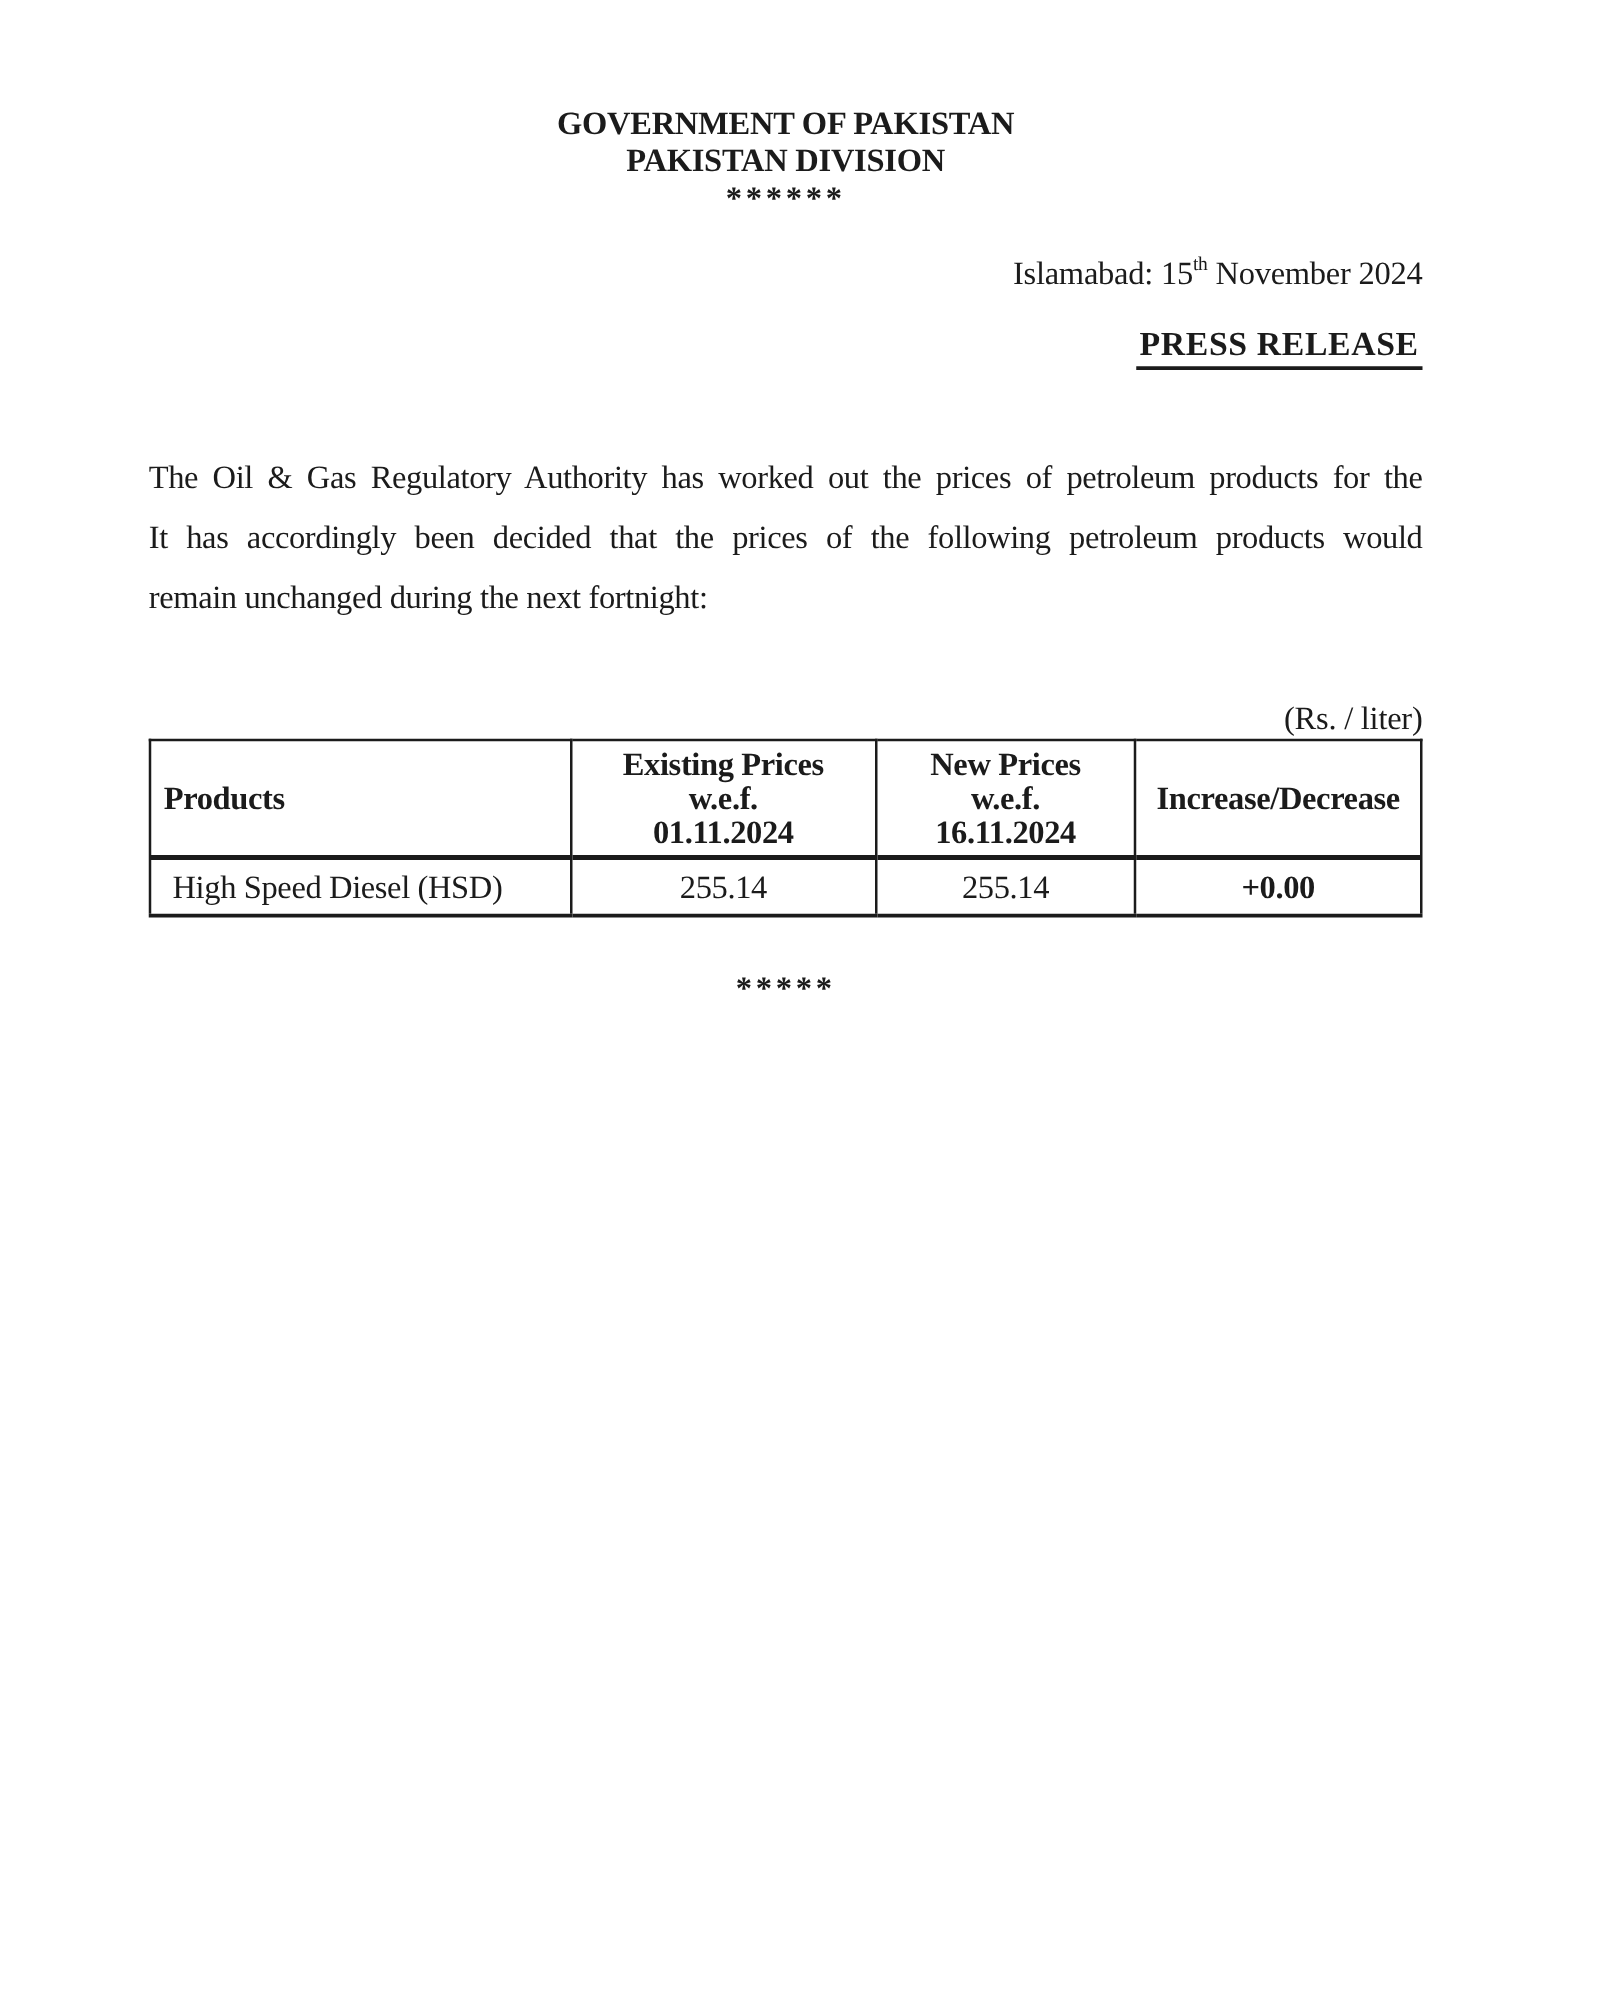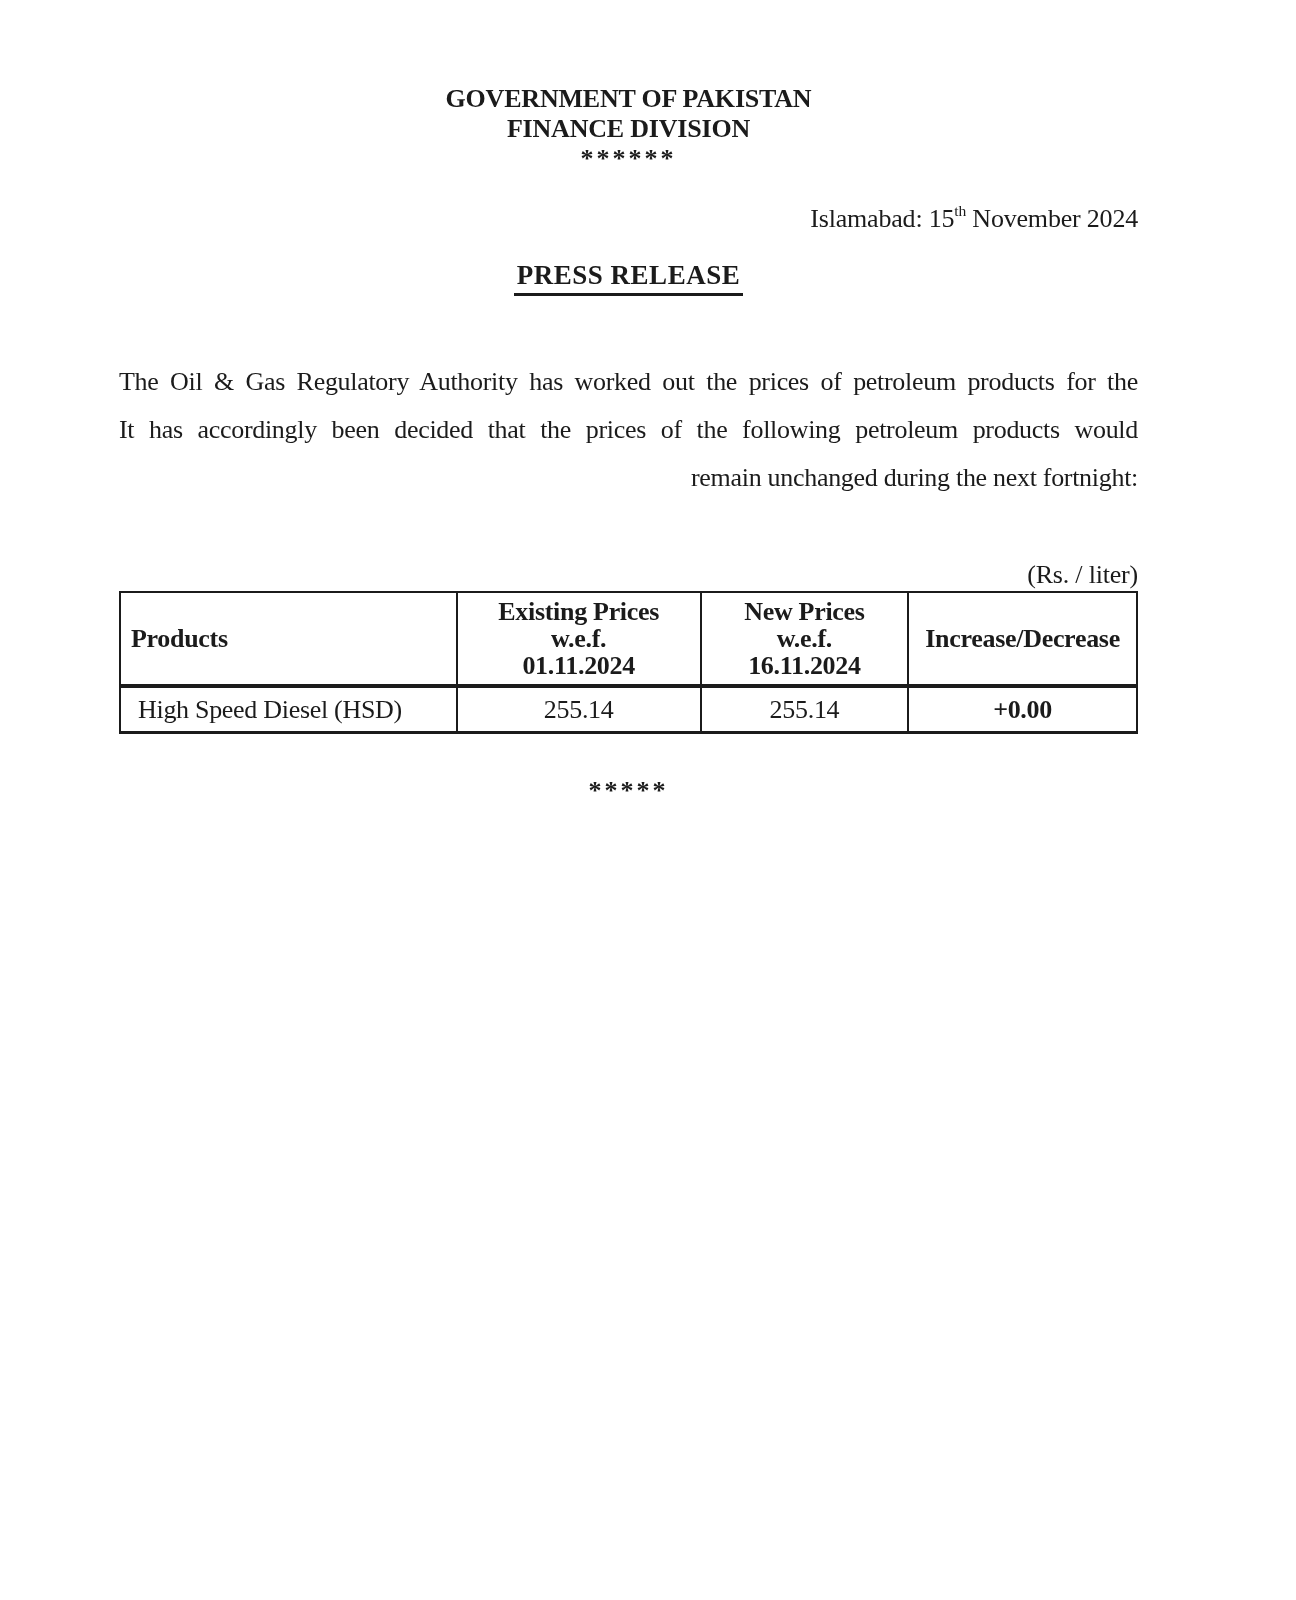--- a/index.html
+++ b/index.html
@@ -34,38 +34,37 @@
     line-height: 30px;
   }
   .dateline sup {
     font-size: 60%;
     position: relative;
     top: -0.1em;
     vertical-align: super;
     line-height: 0;
   }
   .heading-wrap {
-    text-align: center;
+    text-align: right;
     margin-top: 26px;
   }
   .press-heading {
     display: inline-block;
     font-weight: bold;
     font-size: 27px;
     letter-spacing: 0.5px;
     border-bottom: 3px solid #1b1b1b;
     padding: 0 3px 2px 3px;
   }
   .paragraph {
     margin-top: 62px;
   }
   .pline {
     line-height: 48px;
     letter-spacing: -0.3px;
-    text-align: right;
   }
   .pline.just {
     text-align: justify;
     text-align-last: justify;
   }
   .unit-label {
     text-align: right;
     margin-top: 58px;
     line-height: 30px;
   }
@@ -118,21 +117,21 @@
     line-height: 30px;
   }
 </style>
 </head>
 <body>
 
 <div class="page">
 
   <header class="doc-header">
     <div>GOVERNMENT OF PAKISTAN</div>
-    <div>FINANCE DIVISION</div>
+    <div>PAKISTAN DIVISION</div>
     <div class="stars">******</div>
   </header>
 
   <div class="dateline">
     <span>Islamabad: 15</span><sup>th</sup><span> November 2024</span>
   </div>
 
   <div class="heading-wrap">
     <span class="press-heading">PRESS RELEASE</span>
   </div>

